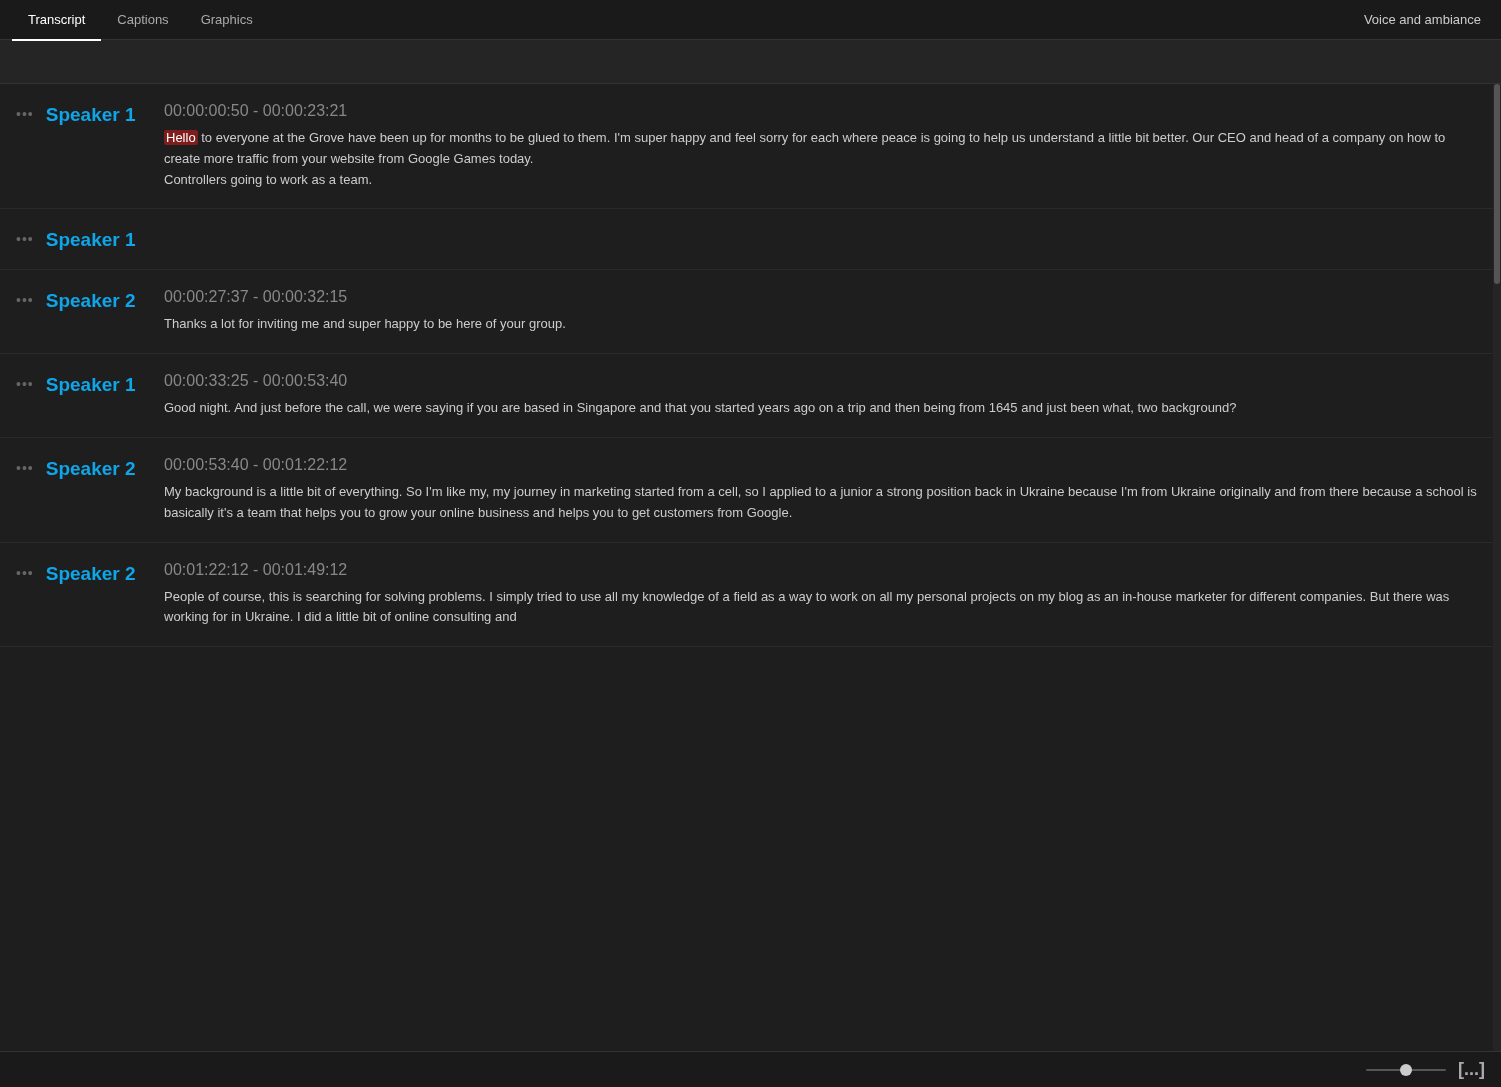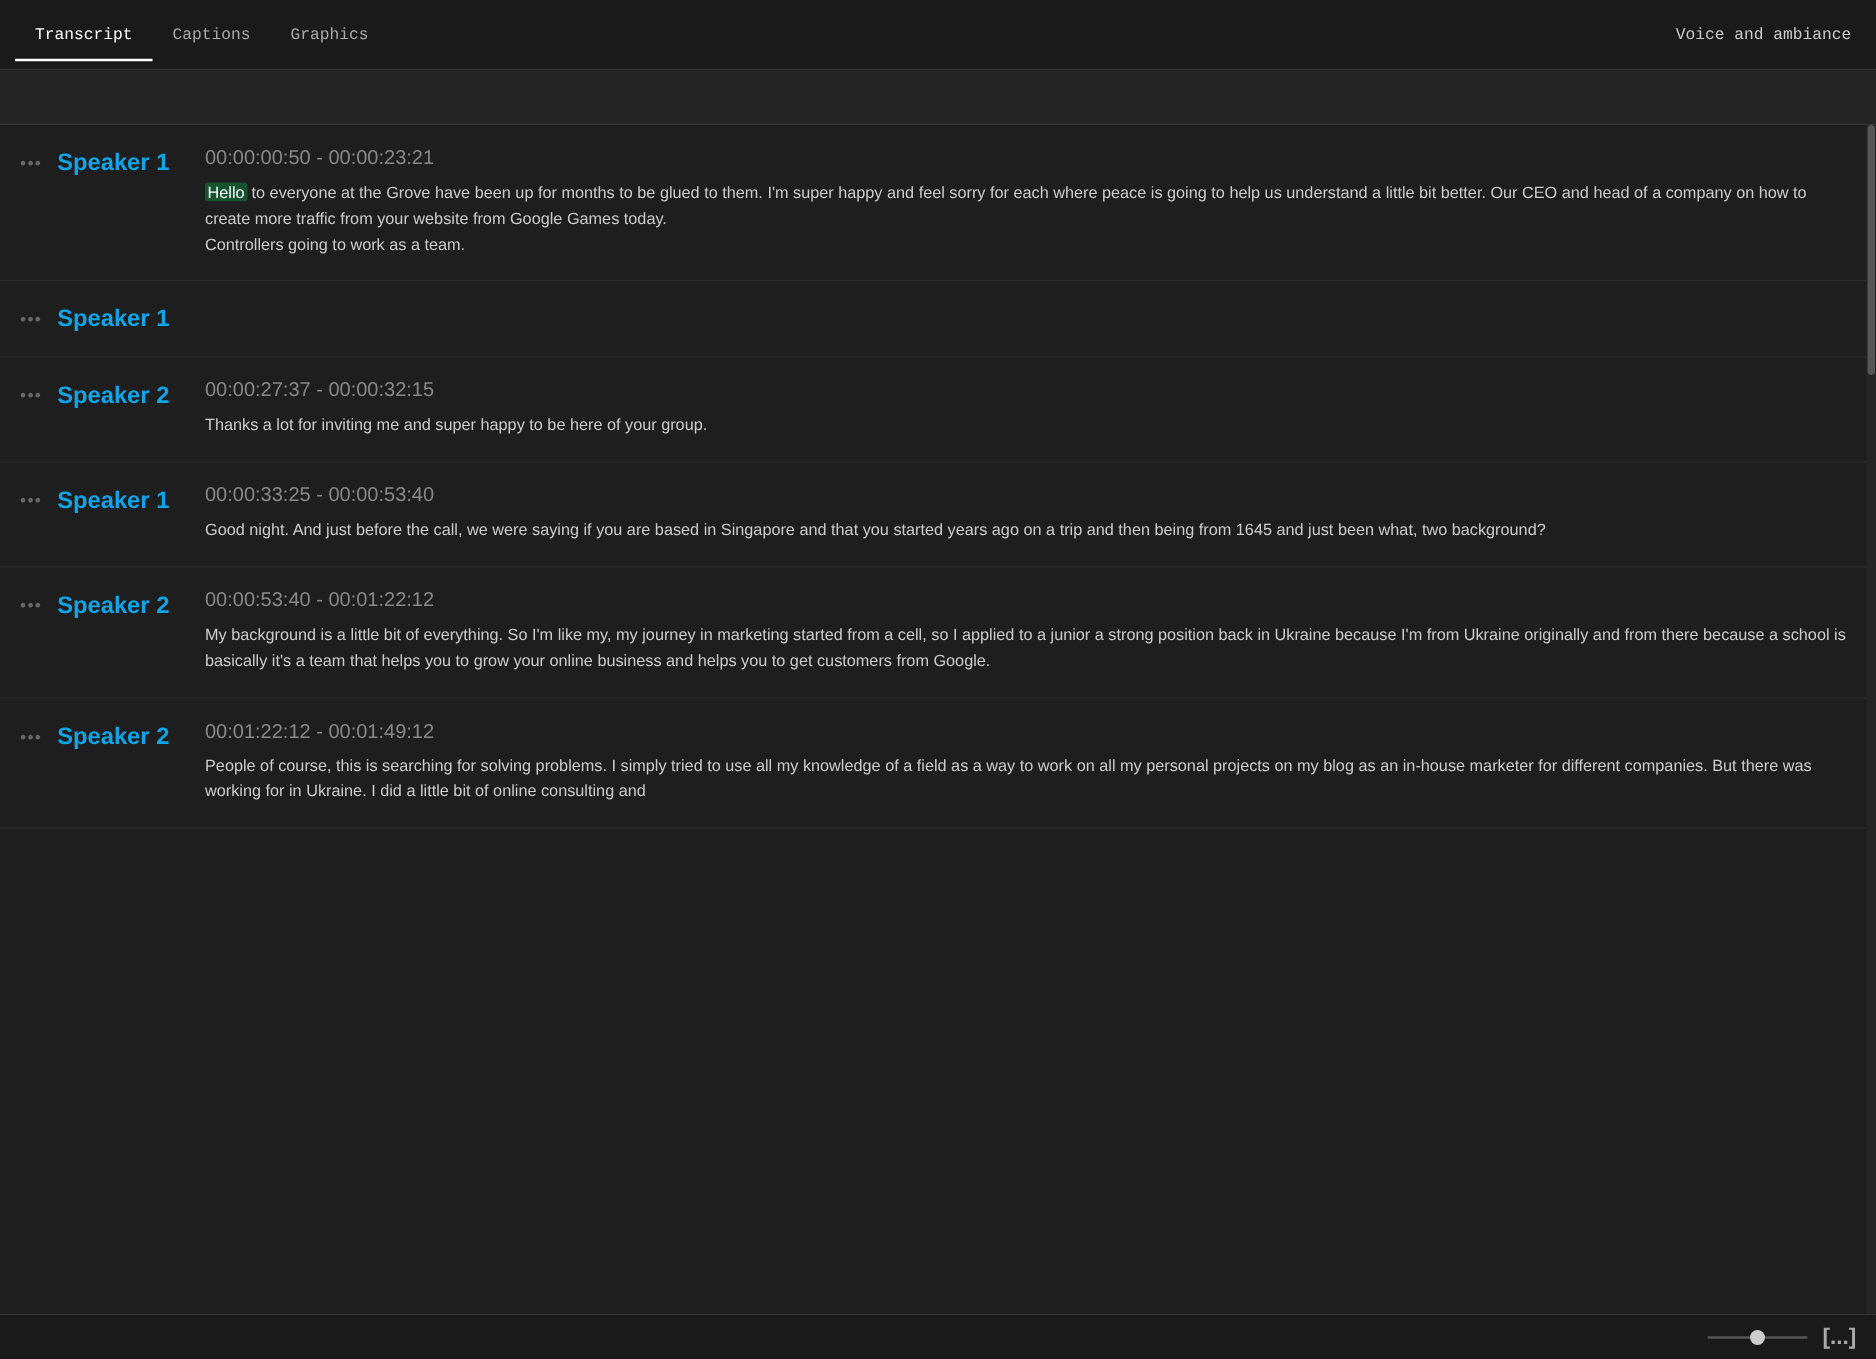--- a/index.html
+++ b/index.html
@@ -17,24 +17,23 @@
       height: 1087px;
       overflow: hidden;
     }
 
     
     .top-nav {
       display: flex;
       align-items: center;
       background: #1a1a1a;
       border-bottom: 1px solid #333;
-      height: 56px;
+      height: 40px;
       padding: 0 12px;
       justify-content: space-between;
-      font-family: Liberation Mono, monospace;
     }
 
     .top-nav-left {
       display: flex;
       gap: 0;
     }
 
     .nav-tab {
       padding: 0 16px;
       height: 40px;
@@ -206,21 +205,21 @@
     }
 
     
     .word-underline {
       text-decoration-color: #888;
       text-underline-offset: 2px;
     }
 
     
     .word-highlight {
-      background: #14532d;
+      background: #7f1d1d;
       color: #fff;
       padding: 0 2px;
       border-radius: 2px;
     }
 
     
     .bottom-bar {
       height: 36px;
       background: #1a1a1a;
       border-top: 1px solid #333;

